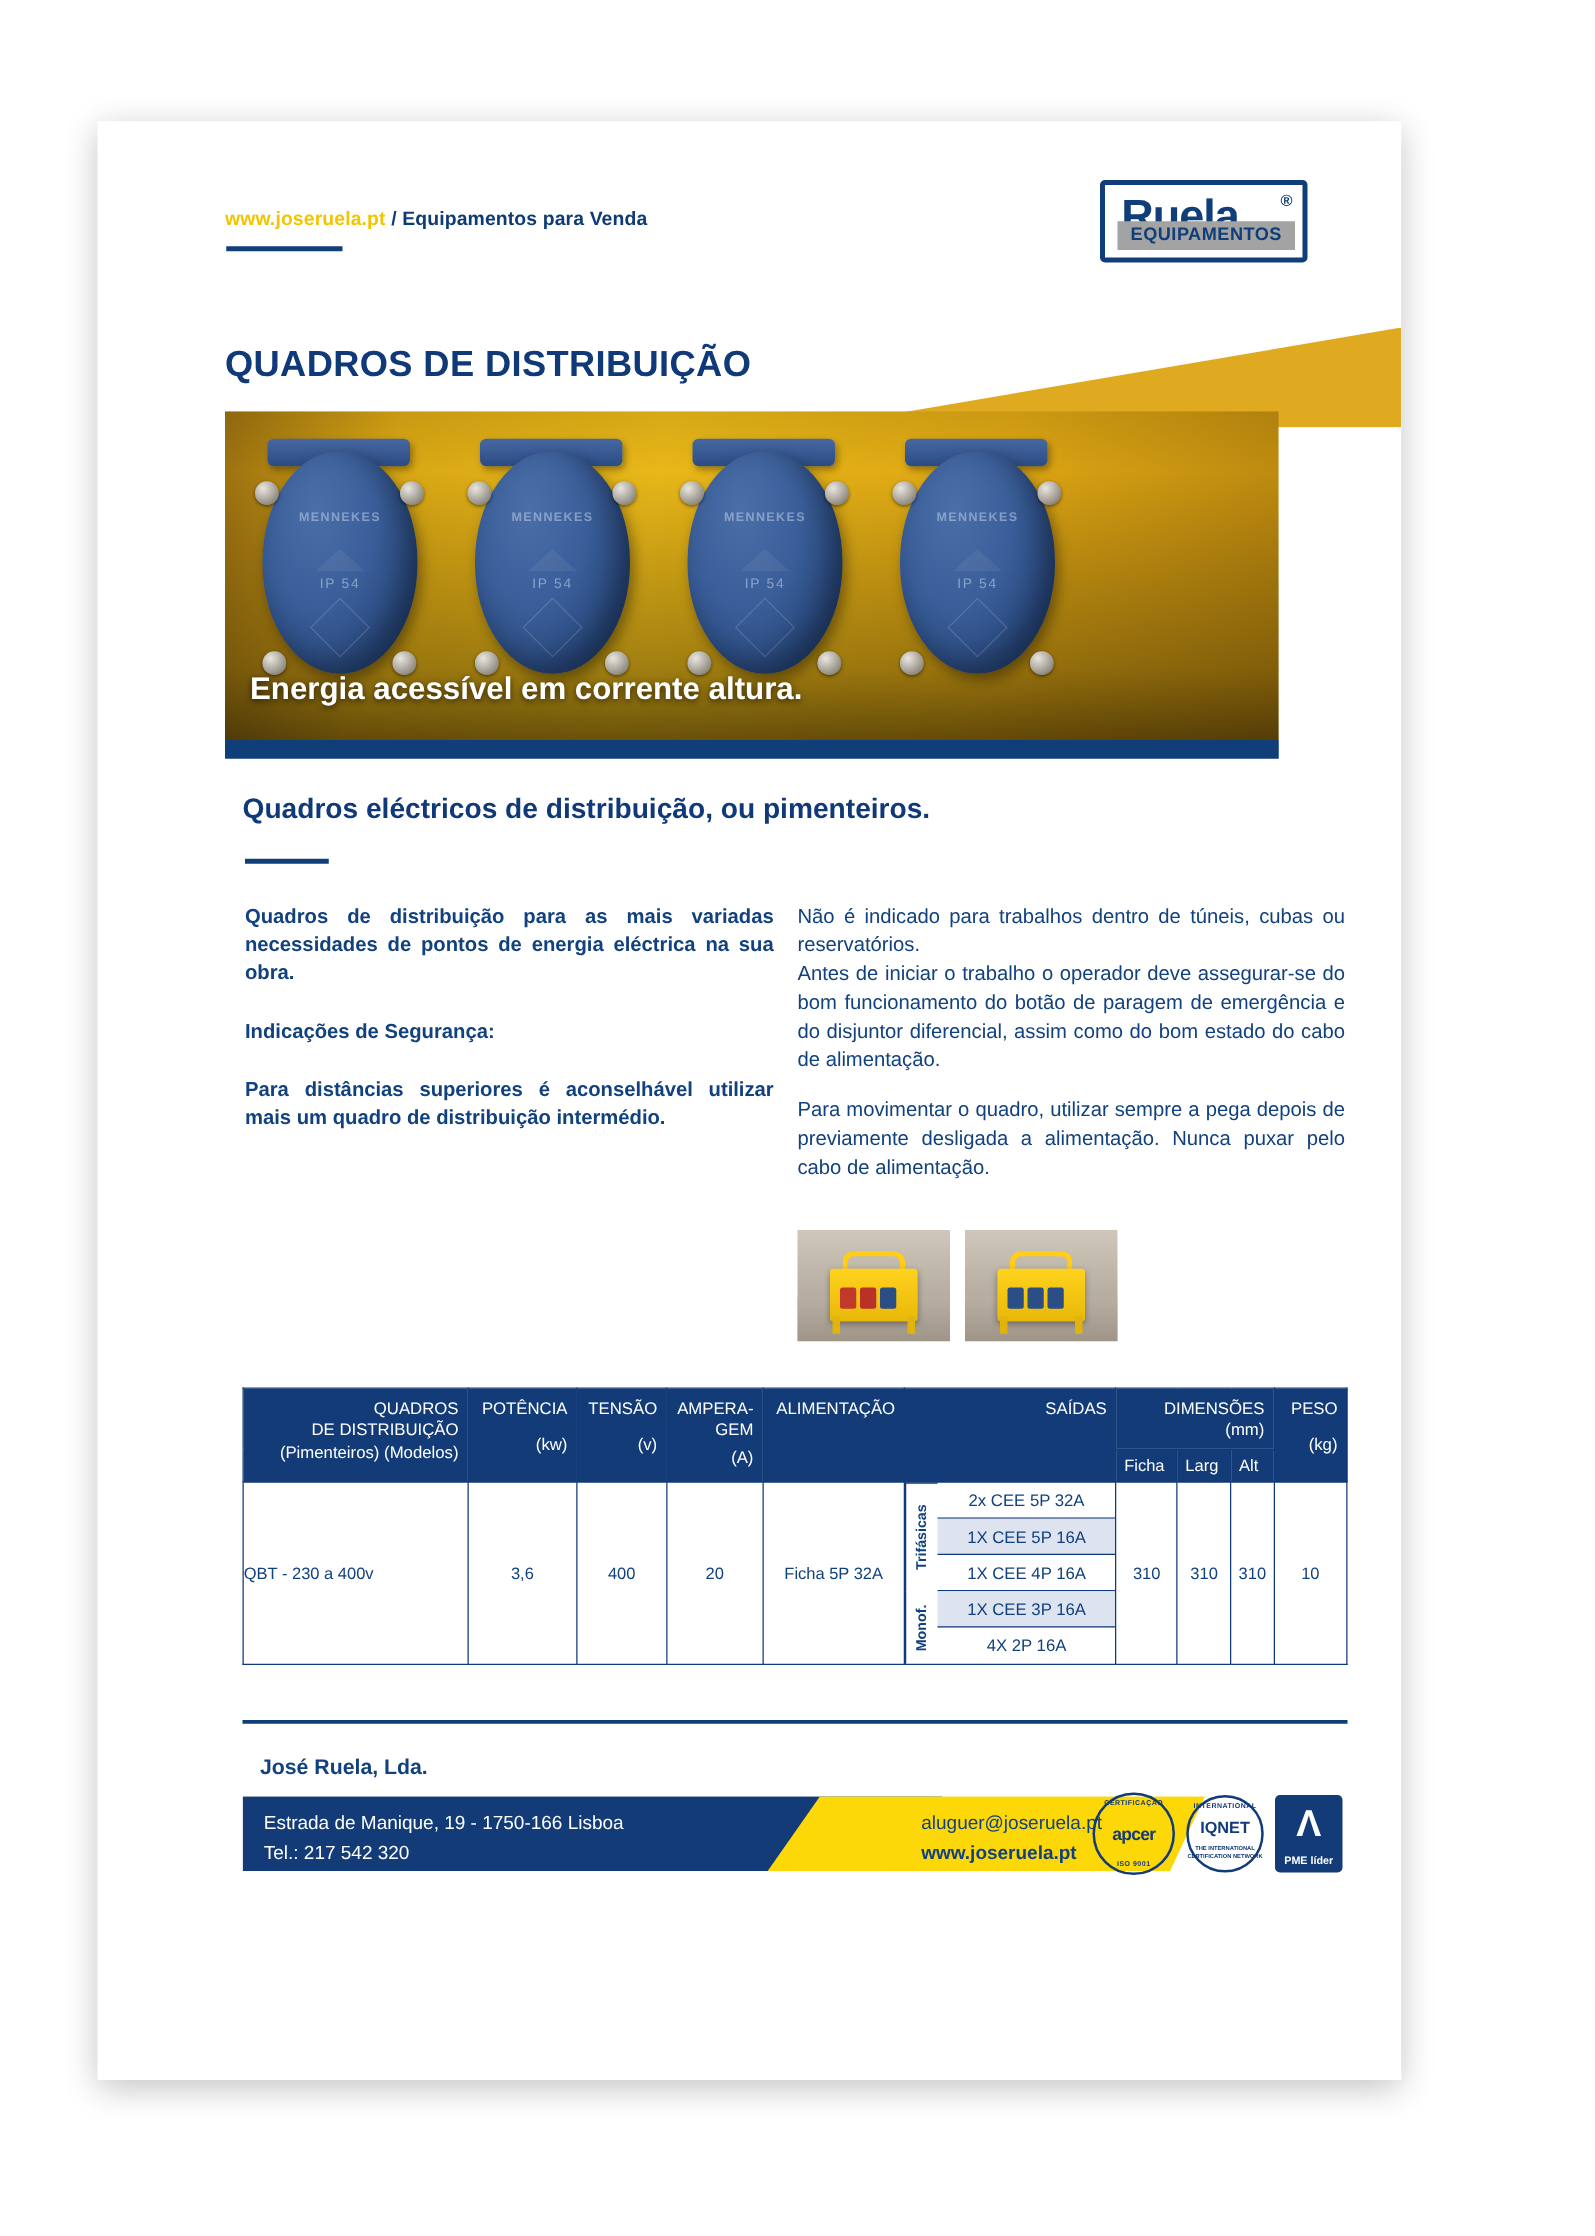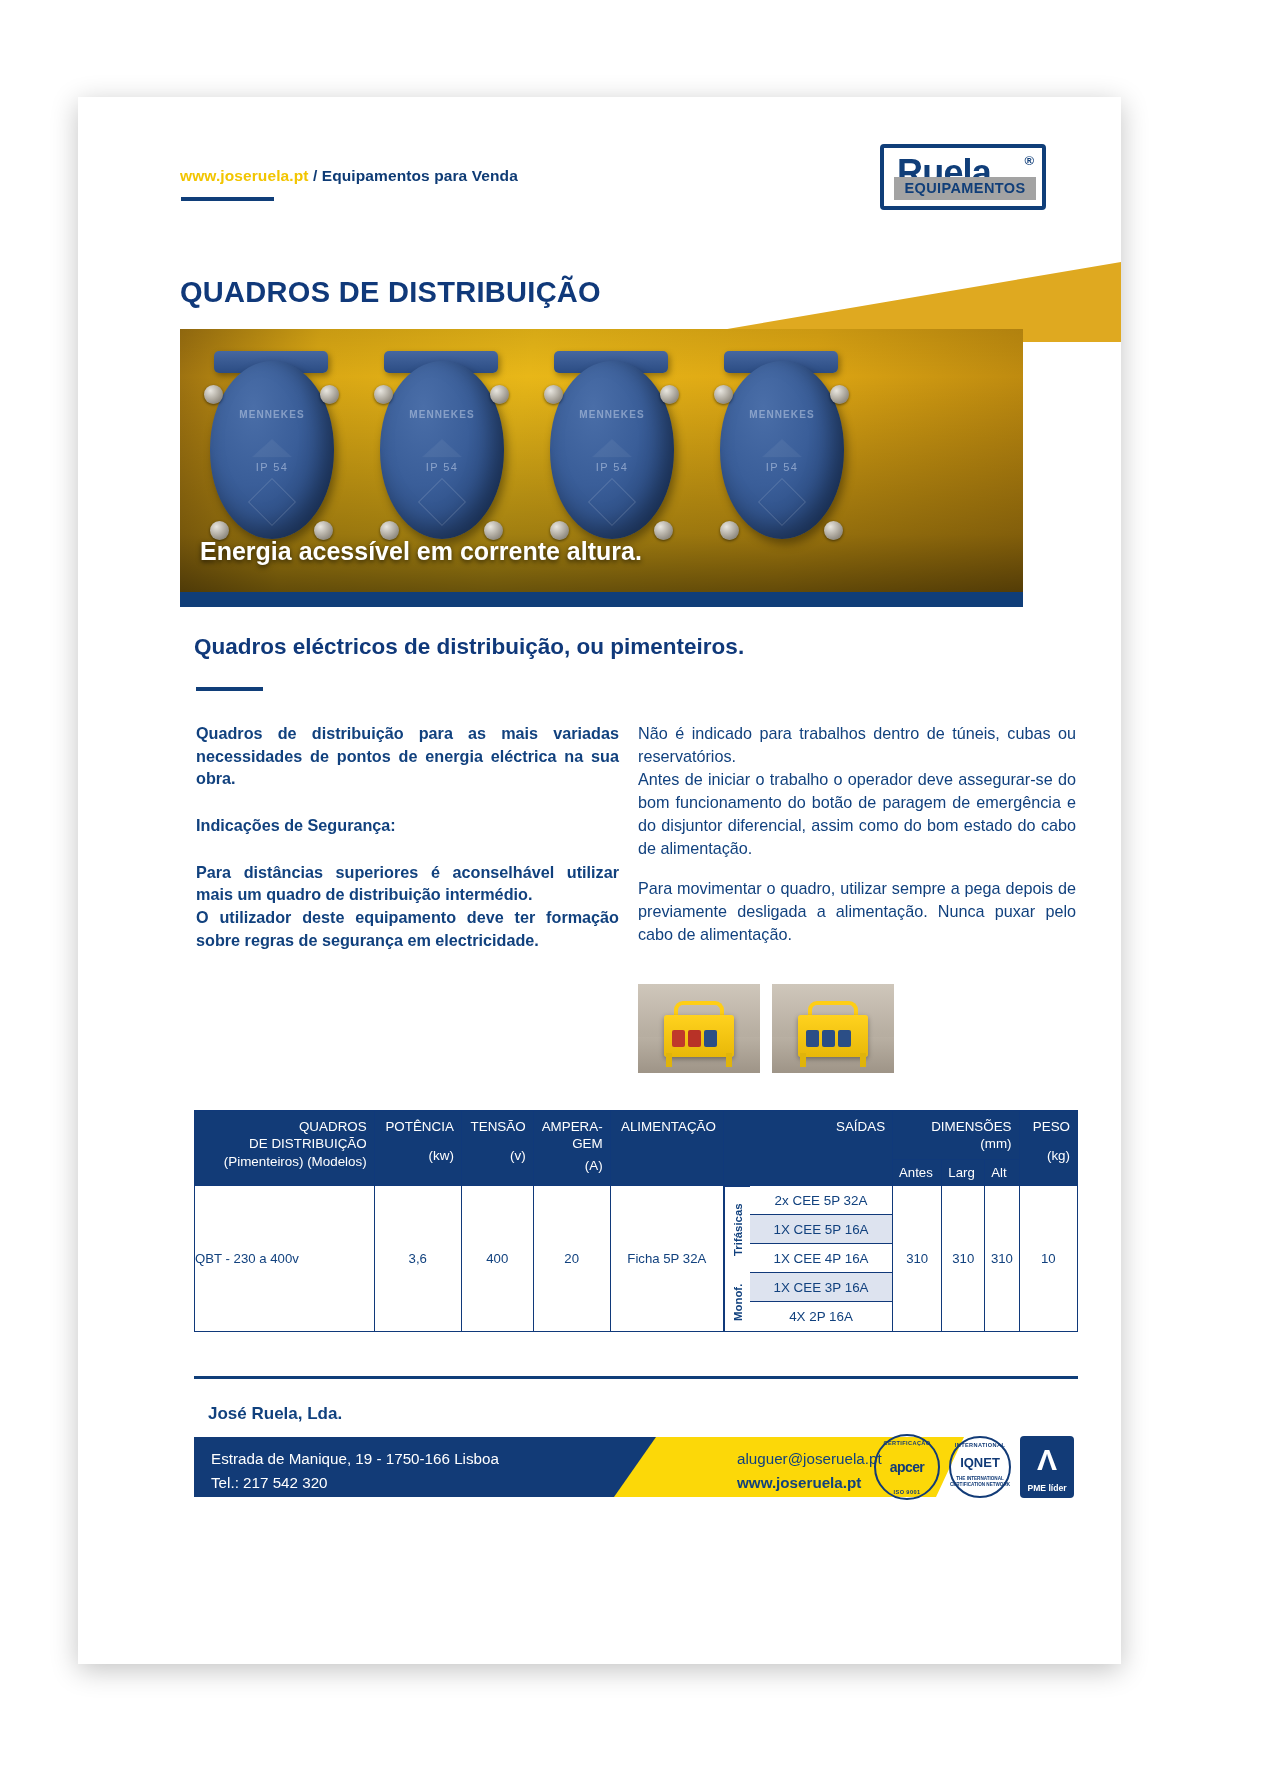--- a/index.html
+++ b/index.html
@@ -577,21 +577,20 @@
 
   <div id="section-head">Quadros eléctricos de distribuição, ou pimenteiros.</div>
   <div id="section-rule"></div>
 
   <div id="col-left">
     <div class="p-bold">Quadros de distribuição para as mais variadas necessidades de pontos de energia eléctrica na sua obra.</div>
     <div class="gap-md"></div>
     <div class="p-bold">Indicações de Segurança:</div>
     <div class="gap-md"></div>
     <div class="p-bold">Para distâncias superiores  é aconselhável utilizar mais um quadro de distribuição intermédio.</div>
-    <div class="p-bold">O utilizador deste equipamento deve ter formação sobre regras  de segurança em electricidade.</div>
   </div>
 
   <div id="col-right">
     <div class="p-reg">Não é indicado para trabalhos dentro  de túneis, cubas ou reservatórios.</div>
     <div class="p-reg">Antes de iniciar o trabalho o operador deve assegurar-se do bom funcionamento  do botão de paragem de emergência e do disjuntor diferencial, assim como do bom estado do cabo de alimentação.</div>
     <div class="gap-sm"></div>
     <div class="p-reg">Para movimentar o quadro, utilizar sempre a pega depois de previamente desligada  a alimentação. Nunca puxar pelo cabo de alimentação.</div>
   </div>
 
   <div id="thumbs">
@@ -640,21 +639,21 @@
         </th>
         <th rowspan="2" style="width:114px">ALIMENTAÇÃO</th>
         <th rowspan="2" style="width:200px">SAÍDAS</th>
         <th colspan="3">DIMENSÕES (mm)</th>
         <th rowspan="2" style="width:60px">
           <span>PESO</span>
           <span class="hdr-unit">(kg)</span>
         </th>
       </tr>
       <tr>
-        <th class="sub" style="width:50px">Antes</th>
+        <th class="sub" style="width:50px">Ficha</th>
         <th class="sub" style="width:44px">Larg</th>
         <th class="sub" style="width:36px">Alt</th>
       </tr>
     </thead>
     <tbody>
       <tr>
         <td class="cell-left">QBT - 230 a 400v</td>
         <td class="cell">3,6</td>
         <td class="cell">400</td>
         <td class="cell">20</td>

